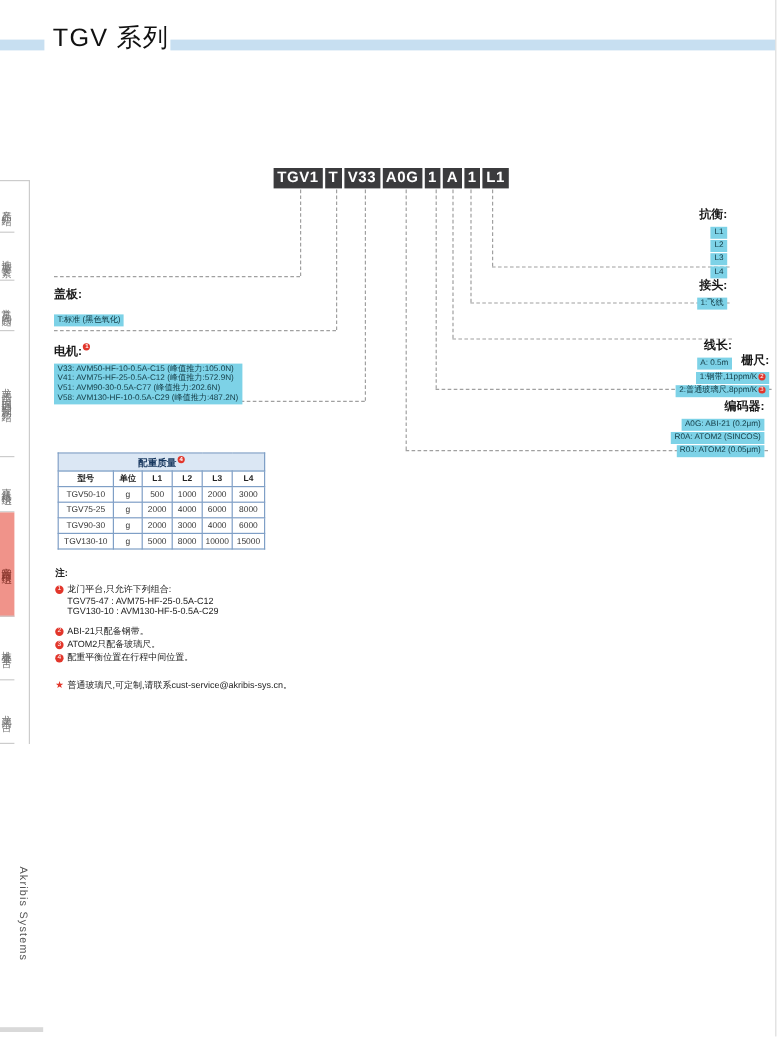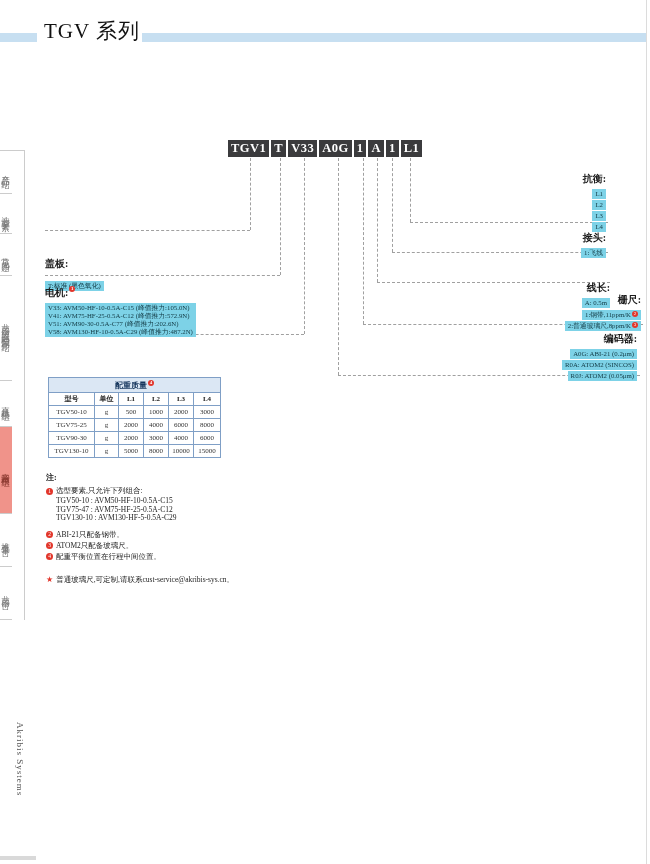--- a/index.html
+++ b/index.html
@@ -1,17 +1,17 @@
 <!DOCTYPE html>
 <html><head>
 <meta charset="utf-8">
 <style>
   html,body{margin:0;padding:0;background:#fff;}
   .page{position:relative;width:650px;height:864px;background:#fff;
-        font-family:Liberation Serif, serif;overflow:hidden;color:#222;}
+        font-family:Liberation Sans, sans-serif;overflow:hidden;color:#222;}
   .edge-right{position:absolute;left:646px;top:0;width:1px;height:864px;background:#dcdcdc;}
   .edge-bottom-left{position:absolute;left:0;top:856px;width:36px;height:4px;background:#d9d9d9;}
 
   
   .bar{position:absolute;top:33px;height:9px;background:#c7dff1;}
   .bar-left{left:0;width:37px;}
   .bar-right{left:142px;width:504px;}
   .series-title{position:absolute;left:44px;top:17px;font-size:21px;color:#111;letter-spacing:1px;}
   .section-title{position:absolute;left:48px;top:74px;font-size:14.5px;font-weight:bold;color:#111;
                  border-bottom:1.5px solid #222;padding-bottom:3px;letter-spacing:.5px;}
@@ -110,21 +110,21 @@
   <div class="vline" style="left:392px;top:158px;height:94px;"></div>
   <div class="hline" style="left:392px;top:252px;width:216px;"></div>
   <div class="vline" style="left:377px;top:158px;height:124px;"></div>
   <div class="hline" style="left:377px;top:282px;width:233px;"></div>
   <div class="vline" style="left:363px;top:158px;height:166px;"></div>
   <div class="hline" style="left:363px;top:324px;width:280px;"></div>
   <div class="vline" style="left:338px;top:158px;height:217px;"></div>
   <div class="hline" style="left:338px;top:375px;width:302px;"></div>
 
 
-  <div class="callout" style="left:45px;top:257px;">
+  <div class="callout" style="left:45px;top:238px;">
     <div class="co-label">盖板:</div>
     <span class="chip">T:标准 (黑色氧化)</span>
   </div>
 
   <div class="callout" style="left:45px;top:286px;">
     <div class="co-label">
       <span>电机:</span><span class="sup">1</span>
     </div>
     <div class="chipblock">
       <div>V33: AVM50-HF-10-0.5A-C15 (峰值推力:105.0N)</div>
@@ -217,23 +217,22 @@
           <td>8000</td>
       <td>10000</td>
           <td>15000</td>
     </tr>
   </tbody>
     </table>
 
   <div class="notes">
     <div class="nh">注:</div>
     <div class="note-line">
-      <span class="nsup">1</span><span>选型要素,只允许下列组合:</span>
-    </div>
-    <div class="note-sub">TGV50-10 : AVM50-HF-10-0.5A-C15</div>
+      <span class="nsup">1</span><span>龙门平台,只允许下列组合:</span>
+    </div>
     <div class="note-sub">TGV75-47 : AVM75-HF-25-0.5A-C12</div>
     <div class="note-sub">TGV130-10 : AVM130-HF-5-0.5A-C29</div>
     <div class="note-line gap-lg">
       <span class="nsup">2</span><span>ABI-21只配备钢带。</span>
     </div>
     <div class="note-line">
       <span class="nsup">3</span><span>ATOM2只配备玻璃尺。</span>
     </div>
     <div class="note-line">
       <span class="nsup">4</span><span>配重平衡位置在行程中间位置。</span>

